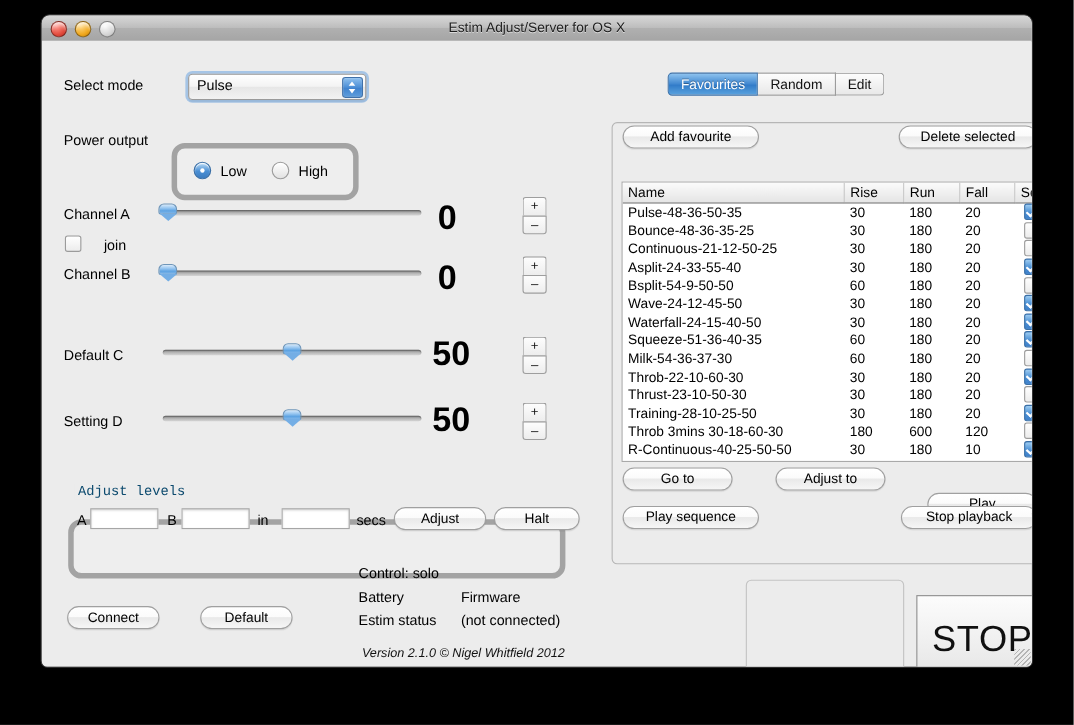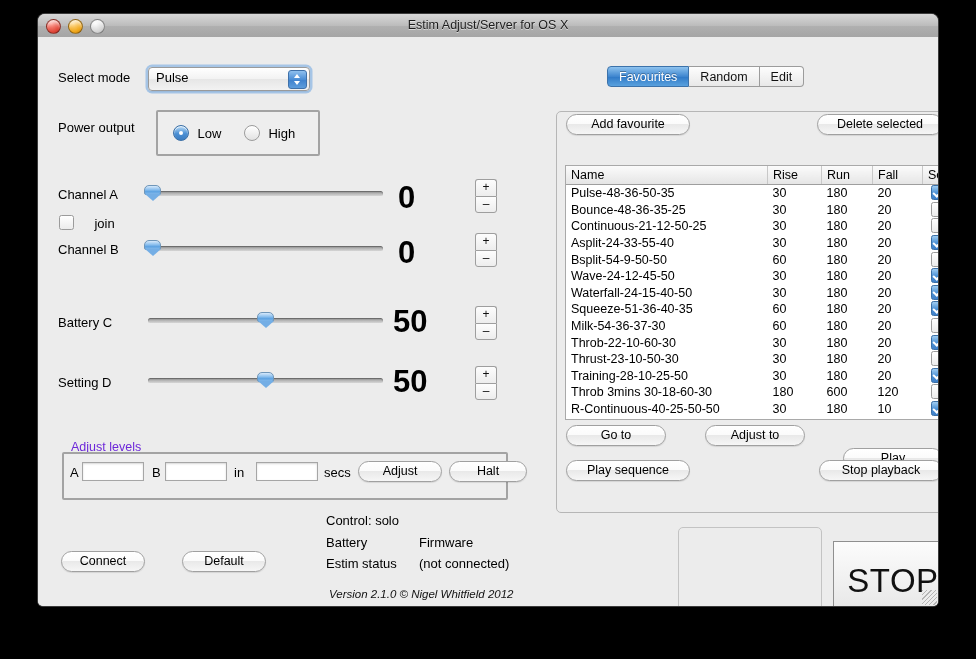--- a/index.html
+++ b/index.html
@@ -35,37 +35,37 @@
 
   #content{position:absolute;top:23px;left:0;right:0;bottom:0;background:#ececec;}
 
   
   .lbl{font-size:13px;color:#000;}
 
   
   .popup{
     position:absolute;width:160px;height:22px;border-radius:4px;
     background:linear-gradient(to bottom,#ffffff 0%,#f3f3f3 48%,#e6e6e6 50%,#f2f2f2 100%);
-    border:1px solid #9a9a9a;box-shadow:0 0 0 2.5px rgba(110,165,225,.55),0 1px 1px rgba(0,0,0,.12);
+    border:1px solid #9a9a9a;box-shadow:0 0 0 2.5px rgba(110,165,225,.55),0 1px 1px rgba(0,0,0,.12);margin-left:23px;
   }
   .popup .val{position:absolute;left:7px;top:2px;font-size:13px;color:#000;}
   .popup .arrows{
     position:absolute;right:2px;top:2px;width:17px;height:17px;border-radius:3px;
     background:linear-gradient(to bottom,#8fc0ee,#4b8ed6 50%,#3f81cd 52%,#5d9ddc);
     border:1px solid #3f71aa;
   }
   .popup .arrows:before,.popup .arrows:after{
     content:"";position:absolute;left:5px;border-left:3.5px solid transparent;border-right:3.5px solid transparent;
   }
   .popup .arrows:before{top:3px;border-bottom:4px solid #fff;}
   .popup .arrows:after{bottom:3px;border-top:4px solid #fff;}
 
   
-  .groupbox{position:absolute;border:2px solid #a3a3a3;border-radius:2px;background:rgba(255,255,255,.12);}
-  .group-title{position:absolute;font-size:12.5px;color:#6d28d9;background:#ececec;padding:0 3px;}
+  .groupbox{position:absolute;border:5px solid #a3a3a3;border-radius:12px;background:rgba(255,255,255,.12);margin-top:20px;}
+  .group-title{position:absolute;font-size:12.5px;color:#0c4a6e;background:#ececec;padding:0 3px;font-family:Liberation Mono, monospace;}
 
   
   .radio{width:14px;height:14px;border-radius:50%;display:inline-block;vertical-align:-3px;
          background:linear-gradient(to bottom,#ffffff,#e2e2e2);border:1px solid #9b9b9b;
          box-shadow:inset 0 1px 1px rgba(255,255,255,.9);position:relative;}
   .radio.on{background:linear-gradient(to bottom,#bcddf7,#4a8fd4 55%,#3c7cc0);border-color:#3a6fa6;}
   .radio.on:after{content:"";position:absolute;left:4.5px;top:4.5px;width:4px;height:4px;border-radius:50%;background:#fff;}
   .cbox{width:13px;height:13px;display:inline-block;vertical-align:-2px;border-radius:2.5px;
         background:linear-gradient(to bottom,#ffffff,#ececec);border:1px solid #9b9b9b;position:relative;}
   .cbox.on{background:linear-gradient(to bottom,#9fcdf2,#4a8fd4 55%,#3f80c9);border-color:#3a6fa6;}
@@ -202,21 +202,21 @@
           <div class="head"></div>
           <div class="tip"></div>
         </div>
     </div>
     <div class="bigval" style="left:360px;top:200px;">0</div>
     <div class="stepper" style="left:437px;top:196px;">
       <div class="up">+</div>
       <div class="dn">–</div>
     </div>
 
-    <div class="lbl" style="position:absolute;left:20px;top:278px;">Battery C</div>
+    <div class="lbl" style="position:absolute;left:20px;top:278px;">Default C</div>
     <div class="slider" style="left:110px;top:275px;width:235px;">
       <div class="track"></div>
       <div class="thumb" id="thumbC" style="left: 50%;">
           <div class="head"></div>
           <div class="tip"></div>
         </div>
     </div>
     <div class="bigval" style="left:355px;top:269px;">50</div>
     <div class="stepper" style="left:437px;top:269px;">
       <div class="up">+</div>

